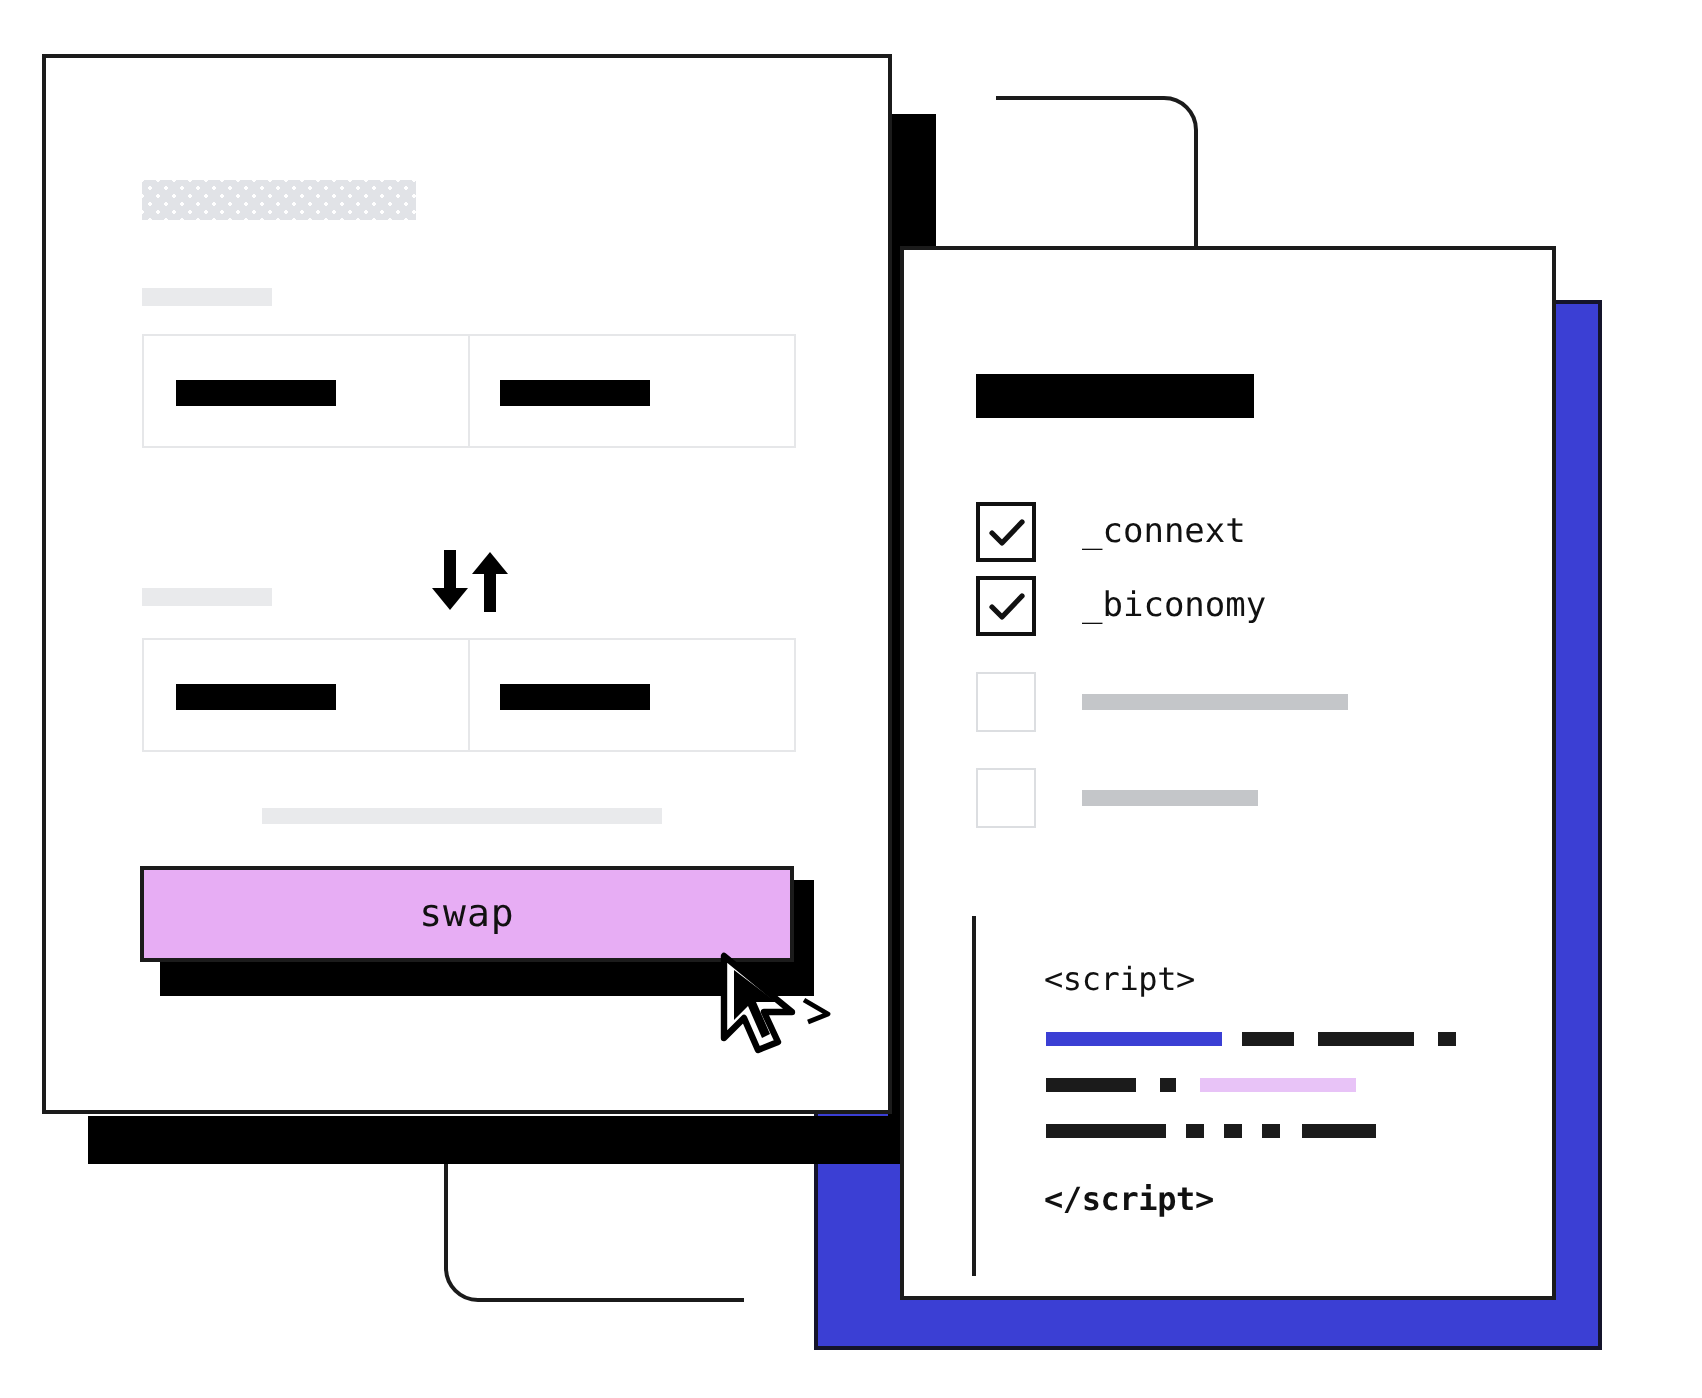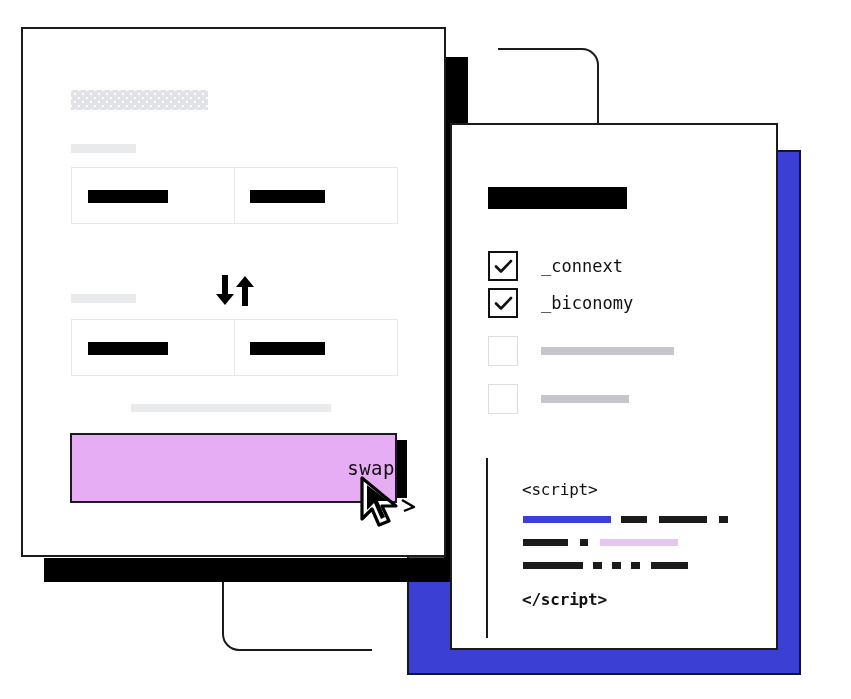--- a/index.html
+++ b/index.html
@@ -138,21 +138,21 @@
       </div>
       <div class="fieldcell">
         <div class="bar-black" style="left:15px;top:22px;width:75px;height:13px;"></div>
       </div>
     </div>
 
     <div class="ph light" style="left:108px;top:375px;width:200px;height:8px;"></div>
 
     <div id="swap-shadow" style="left:57px;top:411px;width:327px;height:58px;"></div>
 
-    <div id="swap-button" style="left:47px;top:404px;width:327px;height:70px;justify-content:flex-end;">
+    <div id="swap-button" style="left:47px;top:404px;width:327px;height:48px;">
       <span>swap</span>
     </div>
   </div>
 
   <div class="cursor" style="left:358px;top:476px;width:62px;height:52px;">
     <svg width="62" height="52" viewBox="0 0 62 52" fill="none">
       <path d="M4 2 L4 43 L14 33 L21 49 L31 45 L24 30 L38 30 Z" fill="#ffffff" stroke="#000000" stroke-width="3.2" stroke-linejoin="round"></path>
       <path d="M9 9 L9 34 L16 27 L23 43 L27 41 L20 25 L30 25 Z" fill="#000000"></path>
       <path d="M44 24 L56 31 L46 35" stroke="#000000" stroke-width="2.4" fill="none" stroke-linejoin="round"></path>
     </svg>

